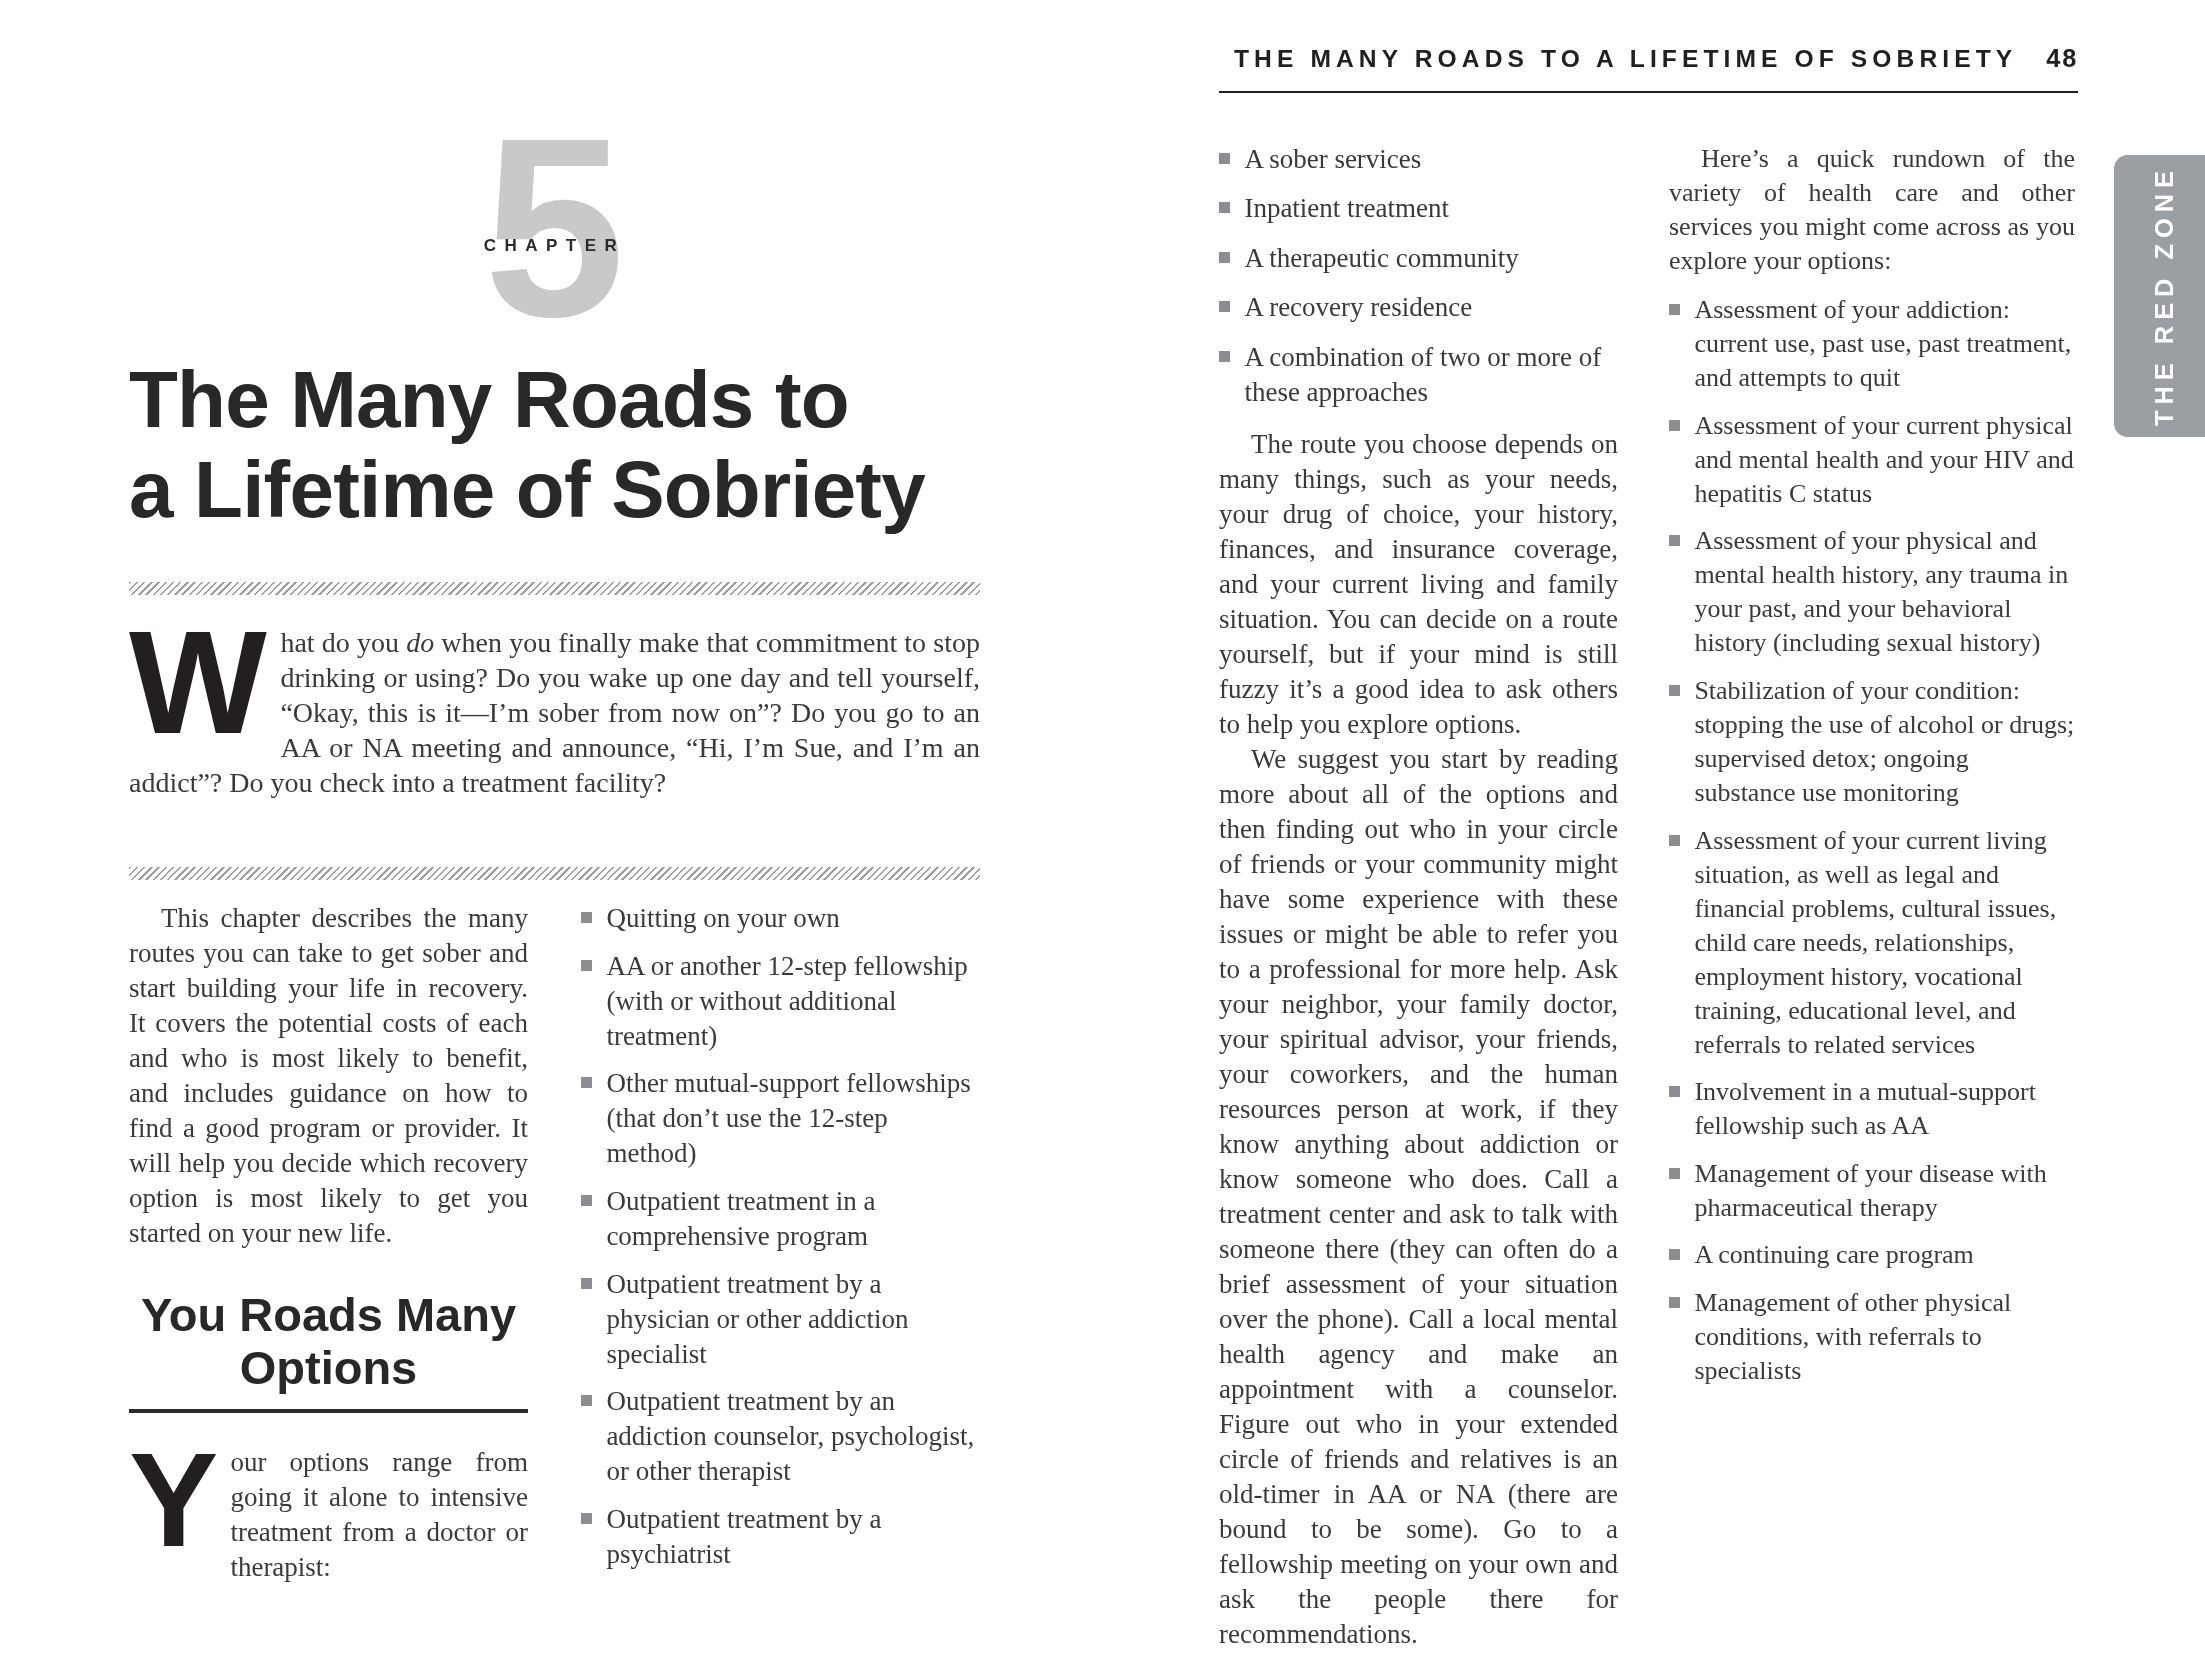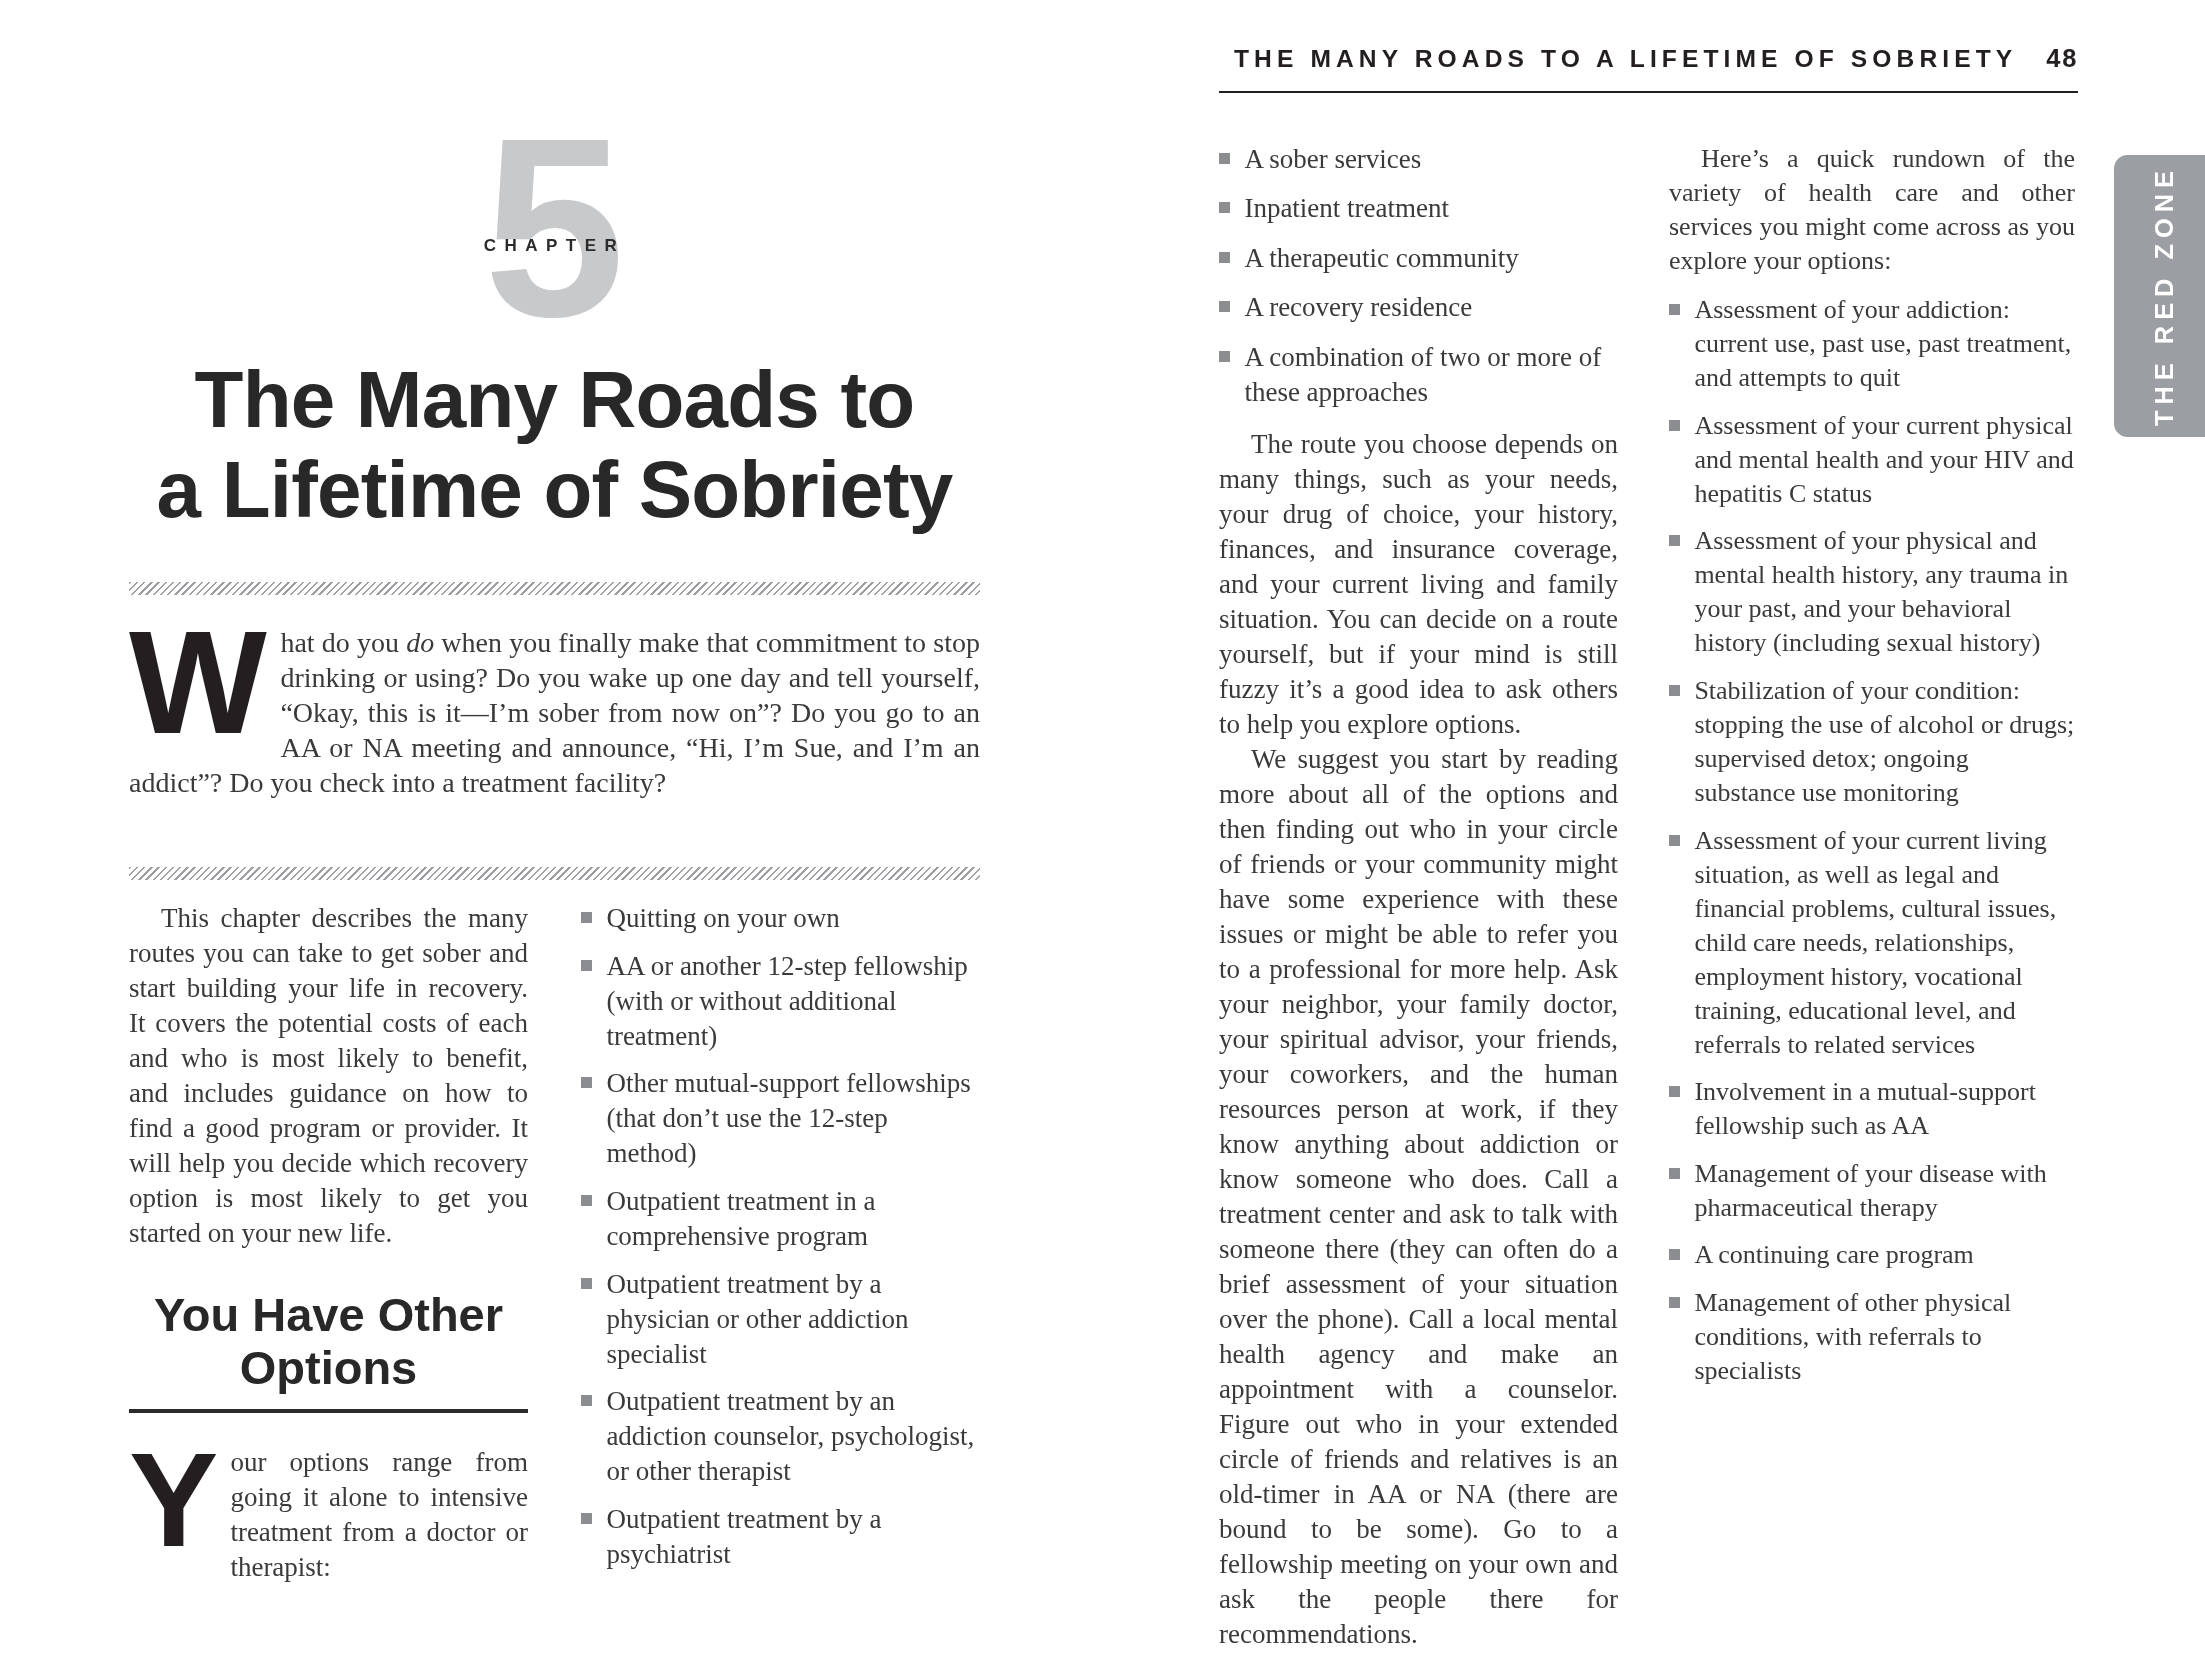--- a/index.html
+++ b/index.html
@@ -20,21 +20,21 @@
       letter-spacing:6px;color:#ffffff;white-space:nowrap;}
   
   .chapter-block{position:absolute;left:129px;top:110px;width:851px;height:237px;}
   .chapter-number{position:absolute;left:0;right:0;top:0;text-align:center;
       font-family:"Liberation Sans", sans-serif;font-weight:700;font-size:254px;line-height:237px;
       color:#c8c9cb;}
   .chapter-word{position:absolute;left:0;right:0;top:126px;text-align:center;
       font-family:"Liberation Sans", sans-serif;font-weight:700;font-size:17px;
       letter-spacing:8.5px;color:#2b2b2b;}
   
-  .chapter-title{position:absolute;left:129px;top:355px;width:851px;text-align:center;
+  .chapter-title{position:absolute;left:129px;top:355px;width:851px;text-align:left;
       font-family:"Liberation Sans", sans-serif;font-weight:700;font-size:80px;line-height:90px;
       letter-spacing:-0.8px;color:#282828;}
   
   .hatch-rule{position:absolute;left:129px;width:851px;height:12.7px;
       background:repeating-linear-gradient(135deg,#9d9fa2 0 1.7px,transparent 1.7px 5.1px);}
   .hatch-rule.r1{top:582px;}
   .hatch-rule.r2{top:867px;}
   
   .intro-para{position:absolute;left:129px;top:625px;width:851px;
       font-size:28px;line-height:35px;text-align:justify;}
@@ -94,21 +94,21 @@
 
   <div class="intro-para">
     <span class="dropcap">W</span><span>hat do you </span><em>do</em><span> when you finally make that commitment to stop drinking or using? Do you wake up one day and tell yourself, “Okay, this is it—I’m sober from now on”? Do you go to an AA or NA meeting and announce, “Hi, I’m Sue, and I’m an addict”? Do you check into a treatment facility?</span>
   </div>
 
   <div class="hatch-rule r2"></div>
 
   <div class="col lp-col1">
     <p class="para indent">This chapter describes the many routes you can take to get sober and start building your life in recovery. It covers the potential costs of each and who is most likely to benefit, and includes guidance on how to find a good program or provider. It will help you decide which recovery option is most likely to get you started on your new life.</p>
     <div class="section-heading">
-      <span>You Have Other</span><br>
+      <span>You Roads Many</span><br>
       <span>Options</span>
     </div>
     <div class="section-rule"></div>
     <div class="options-para">
       <span class="dropcap small">Y</span><span>our options range from going it alone to intensive treatment from a doctor or therapist:</span>
     </div>
   </div>
 
   <div class="col lp-col2">
     <ul class="bullets">

